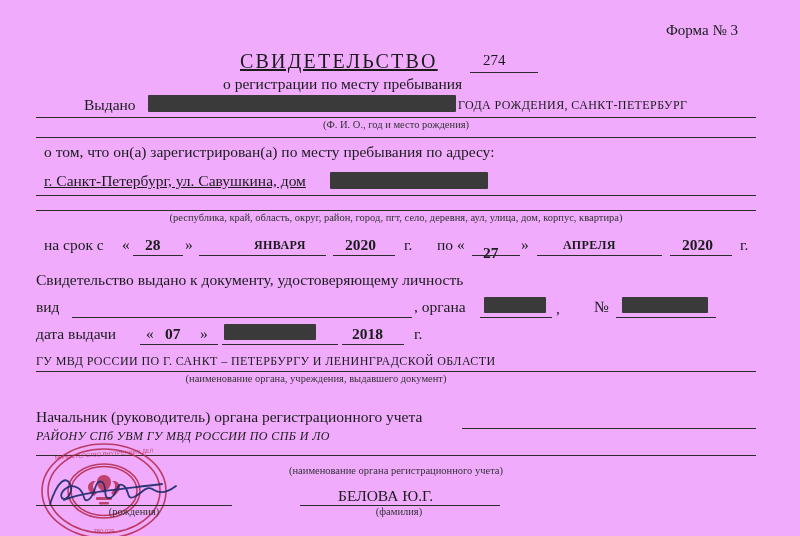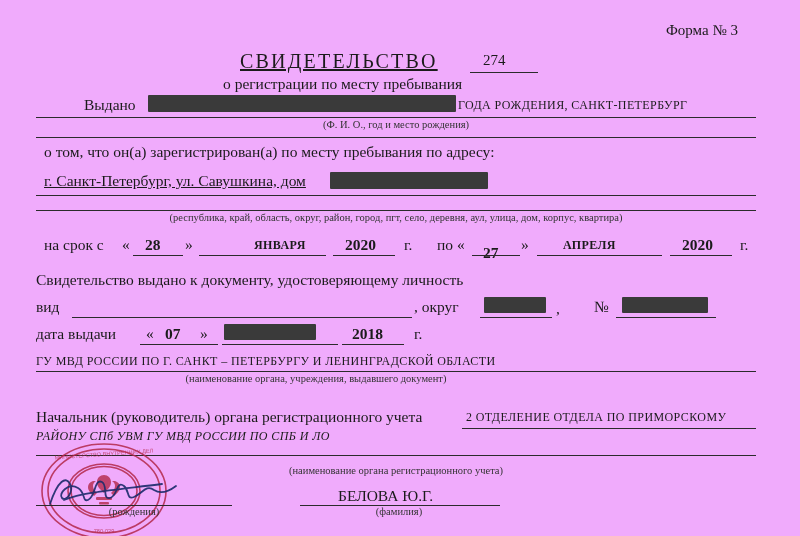--- a/index.html
+++ b/index.html
@@ -141,21 +141,21 @@
   <div class="line" style="left:537px; top:255px; width:125px;"></div>
 
   <div class="t body-text bold" style="left:682px; top:236px;">2020</div>
   <div class="line" style="left:670px; top:255px; width:62px;"></div>
   <div class="t body-text" style="left:740px; top:236px;">г.</div>
 
   <div class="t body-text" style="left:36px; top:271px;">Свидетельство выдано к документу, удостоверяющему личность</div>
 
   <div class="t body-text" style="left:36px; top:298px;">вид</div>
   <div class="line" style="left:72px; top:317px; width:340px;"></div>
-  <div class="t body-text" style="left:414px; top:298px;">, округ</div>
+  <div class="t body-text" style="left:414px; top:298px;">, органа</div>
   <div class="redact" style="left:484px; top:297px; width:62px; height:16px;"></div>
   <div class="line" style="left:480px; top:317px; width:72px;"></div>
   <div class="t body-text" style="left:556px; top:300px;">,</div>
   <div class="t body-text" style="left:594px; top:298px;">№</div>
   <div class="redact" style="left:622px; top:297px; width:86px; height:16px;"></div>
   <div class="line" style="left:616px; top:317px; width:100px;"></div>
 
   <div class="t body-text" style="left:36px; top:325px;">дата выдачи</div>
   <div class="t body-text" style="left:146px; top:325px;">«</div>
   <div class="t body-text bold" style="left:165px; top:325px;">07</div>
@@ -165,21 +165,20 @@
   <div class="line" style="left:222px; top:344px; width:116px;"></div>
   <div class="t body-text bold" style="left:352px; top:325px;">2018</div>
   <div class="line" style="left:342px; top:344px; width:62px;"></div>
   <div class="t body-text" style="left:414px; top:325px;">г.</div>
 
   <div class="t small-caps" style="left:36px; top:354px;">ГУ  МВД  РОССИИ  ПО  Г. САНКТ – ПЕТЕРБУРГУ  И  ЛЕНИНГРАДСКОЙ ОБЛАСТИ</div>
   <div class="line" style="left:36px; top:371px; width:720px;"></div>
   <div class="caption-center" style="left:36px; top:373px; width:560px;">(наименование органа, учреждения, выдавшего документ)</div>
 
   <div class="t body-text" style="left:36px; top:408px;">Начальник (руководитель) органа регистрационного учета</div>
-  <div class="t small-caps" style="left:466px; top:410px;">2 ОТДЕЛЕНИЕ ОТДЕЛА  ПО ПРИМОРСКОМУ</div>
   <div class="line" style="left:462px; top:428px; width:294px;"></div>
   <div class="t small-caps" style="left:36px; top:429px;font-style:italic;">РАЙОНУ СПб УВМ  ГУ  МВД  РОССИИ  ПО  СПБ  И  ЛО</div>
   <div class="line" style="left:36px; top:455px; width:720px;"></div>
   <div class="caption-center" style="left:36px; top:457px; width:720px;margin-top:8px;">(наименование органа регистрационного учета)</div>
 
   <div class="stamp">
     <svg width="132" height="97" viewBox="0 0 132 97" xmlns="http://www.w3.org/2000/svg">
       <g fill="none" stroke="#b3284a" stroke-width="1.6" opacity="0.85">
         <ellipse cx="66" cy="48" rx="62" ry="47"></ellipse>
         <ellipse cx="66" cy="48" rx="56" ry="42"></ellipse>

